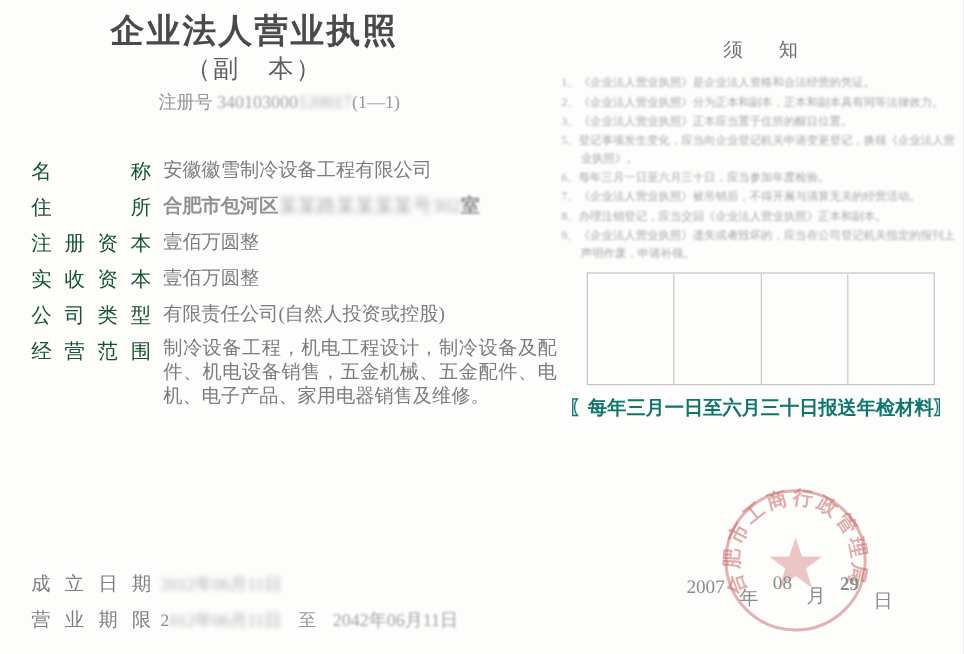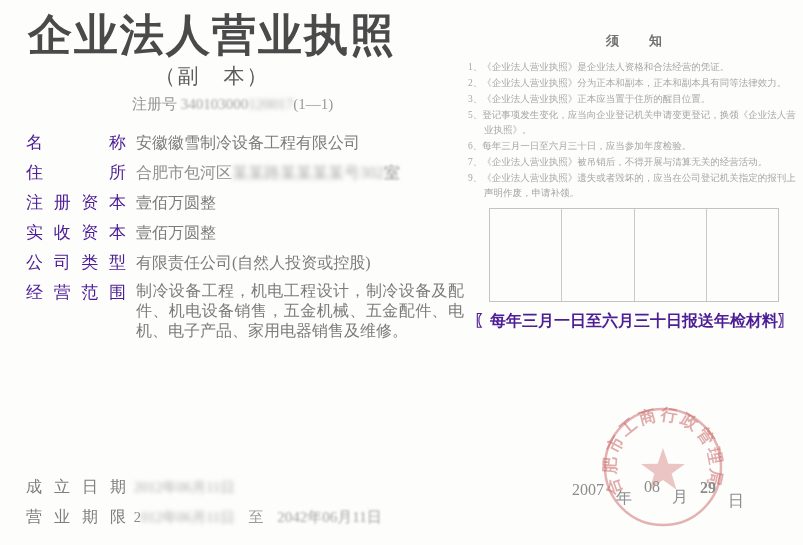--- a/index.html
+++ b/index.html
@@ -1,59 +1,59 @@
 <!DOCTYPE html>
 <html><head>
 <meta charset="utf-8">
 <style>
   html,body{margin:0;padding:0;background:#e9e9e9;}
   .page{position:relative;width:803px;height:545px;background:#fdfdfc;overflow:hidden;
         font-family:"Liberation Serif",serif;filter:blur(0.2px);}
   
   .title-block{position:absolute;left:26px;top:10px;width:372px;text-align:center;}
-  .doc-title{font-family:"DejaVu Sans",sans-serif;font-weight:900;font-size:44px;line-height:1.15;
+  .doc-title{font-family:"DejaVu Sans",sans-serif;font-weight:900;font-size:28px;line-height:1.15;
              color:#4a4a4a;letter-spacing:2px;white-space:nowrap;filter:blur(0.4px);}
   .doc-subtitle{font-size:21px;color:#5d5d5d;letter-spacing:2px;margin-top:1px;filter:blur(0.4px);}
   .regno-line{margin-top:5px;text-align:left;padding-left:106px;font-size:15px;color:#949494;
               white-space:nowrap;filter:blur(0.5px);}
   .regno-line .num{color:#a3a3a3;filter:blur(1.1px);}
   .regno-line .num-obs{color:#acacac;filter:blur(2.1px);}
   .regno-line .num-suffix{color:#9a9a9a;filter:blur(0.5px);}
   .fields{position:absolute;left:26px;top:131px;width:440px;}
   .frow{line-height:24px;font-size:16px;color:#7c7c7c;white-space:nowrap;}
   .frow .flabel{display:inline-block;width:100px;text-align:justify;text-align-last:justify;
-                font-size:17px;color:#4c1d95;vertical-align:top;filter:blur(0.35px);}
+                font-size:17px;color:#14532d;vertical-align:top;filter:blur(0.35px);}
   .frow .flabel.wide{width:182px;}
   .frow .fval{margin-left:6px;filter:blur(0.45px);}
   .mb6{margin-bottom:6px;} .mb11{margin-bottom:11px;}
   .obscured{color:#adadad;filter:blur(2px);}
-  .semi{color:#909090;filter:blur(0.8px);}
+  .semi{color:#909090;filter:blur(0.8px);font-weight:bold;}
   .scope-val{display:inline-block;width:328px;margin-left:6px;white-space:normal;
              line-height:20px;vertical-align:top;filter:blur(0.45px);text-align:justify;}
   .date-row{position:absolute;left:26px;white-space:nowrap;font-size:15px;color:#8f8f8f;}
   .date-row .flabel{display:inline-block;width:100px;text-align:justify;text-align-last:justify;
                     font-size:16px;color:#7e7e7e;filter:blur(0.4px);}
   .date-row .dval{margin-left:4px;font-size:14.5px;}
   .date-row .to{margin:0 10px;color:#9a9a9a;filter:blur(0.6px);}
   .date-row .end{color:#a3a3a3;filter:blur(1px);}
   .date-row .lead{color:#8a8a8a;filter:blur(0.5px);}
   
   .right-col{position:absolute;left:468px;top:32px;width:332px;}
-  .notice-title{text-align:center;font-size:13px;color:#6f6f6f;letter-spacing:30px;text-indent:30px;
-                font-weight:700;filter:blur(0.5px);}
+  .notice-title{text-align:center;font-size:16px;color:#6f6f6f;letter-spacing:30px;text-indent:30px;
+                font-weight:400;filter:blur(0.5px);}
   .notice-list{margin-top:10px;}
   .notice-item{font-size:9.5px;line-height:15px;color:#a6a6a6;padding-left:16px;text-indent:-16px;
                filter:blur(0.7px);margin-bottom:1px;}
   .annual-title{margin-top:4px;text-align:center;font-size:13.5px;color:#898989;
                 letter-spacing:5px;text-indent:5px;filter:blur(0.4px);}
   .annual-table{margin:7px auto 0 auto;width:288px;height:92px;border:1px solid #c3c3c3;
                 display:flex;filter:blur(0.35px);background:#fdfdfc;}
   .annual-cell{flex:1;border-left:1px solid #c9c9c9;}
   .annual-cell:first-child{border-left:none;}
-  .annual-note{margin-top:9px;text-align:center;font-size:16px;font-weight:600;color:#4c1d95;
+  .annual-note{margin-top:9px;text-align:center;font-size:16px;font-weight:600;color:#0f766e;
                white-space:nowrap;filter:blur(0.35px);}
   
   .seal{position:absolute;left:598px;top:402px;width:130px;height:130px;filter:blur(0.5px);}
   .issue-date{position:absolute;left:572px;top:479px;display:flex;gap:12px;font-size:16px;
               color:#8c8c8c;filter:blur(0.4px);}
   .issue-date span{display:inline-block;}
   .issue-date span:nth-child(1){transform:translateY(2px);}
   .issue-date span:nth-child(2){transform:translateY(9px);}
   .issue-date span:nth-child(3){transform:translateY(-1px);}
   .issue-date span:nth-child(4){transform:translateY(8px);}
@@ -114,20 +114,21 @@
 
   <div class="right-col">
     <div class="notice-title">须知</div>
     <div class="notice-list">
       <div class="notice-item">1、《企业法人营业执照》是企业法人资格和合法经营的凭证。</div>
       <div class="notice-item">2、《企业法人营业执照》分为正本和副本，正本和副本具有同等法律效力。</div>
       <div class="notice-item">3、《企业法人营业执照》正本应当置于住所的醒目位置。</div>
       <div class="notice-item">5、登记事项发生变化，应当向企业登记机关申请变更登记，换领《企业法人营业执照》。</div>
       <div class="notice-item">6、每年三月一日至六月三十日，应当参加年度检验。</div>
       <div class="notice-item">7、《企业法人营业执照》被吊销后，不得开展与清算无关的经营活动。</div>
+      <div class="notice-item">8、办理注销登记，应当交回《企业法人营业执照》正本和副本。</div>
       <div class="notice-item">9、《企业法人营业执照》遗失或者毁坏的，应当在公司登记机关指定的报刊上声明作废，申请补领。</div>
     </div>
     <div class="annual-table">
       <div class="annual-cell"></div>
       <div class="annual-cell"></div>
       <div class="annual-cell"></div>
       <div class="annual-cell"></div>
     </div>
     <div class="annual-note">〖每年三月一日至六月三十日报送年检材料〗</div>
   </div>

